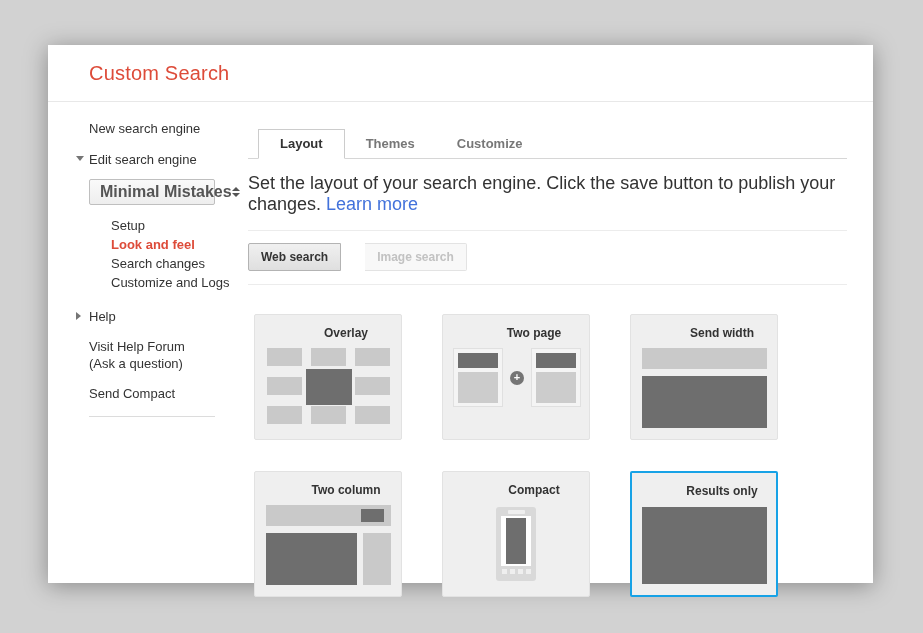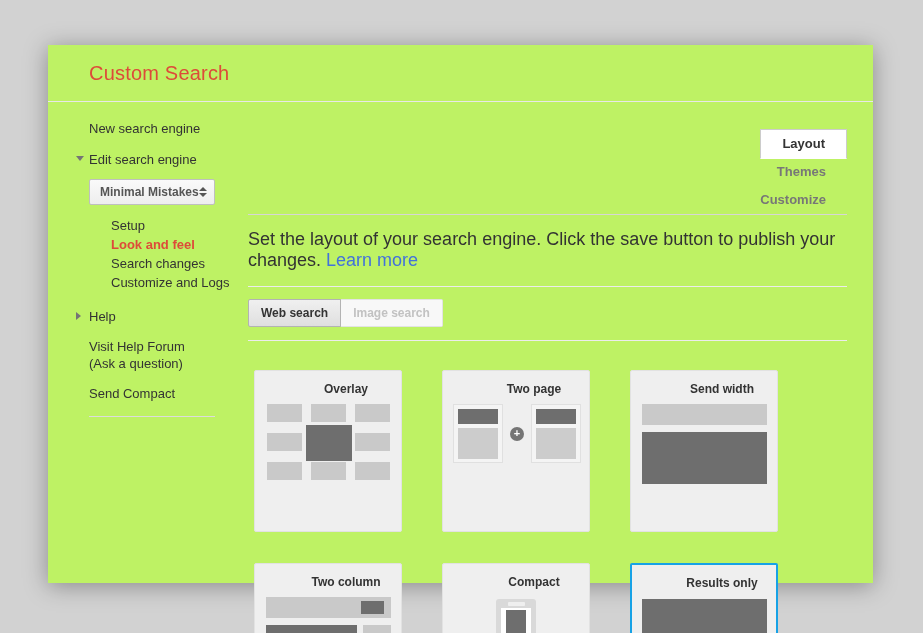--- a/index.html
+++ b/index.html
@@ -5,21 +5,21 @@
   * { margin:0; padding:0; box-sizing:border-box; }
   html,body { width:923px; height:633px; }
   body {
     background:#d2d2d2;
     font-family:"Liberation Sans", sans-serif;
     position:relative;
     overflow:hidden;
   }
   .page-card {
     position:absolute; left:48px; top:45px; width:825px; height:538px;
-    background:#bef264;
+    background:#ffffff;
     box-shadow:0 3px 22px rgba(0,0,0,0.34);
   }
   
   .app-header { height:57px; border-bottom:1px solid #e8e8e8; padding:17px 0 0 41px; }
   .app-title { font-size:20px; font-weight:400; color:#dd4b39; letter-spacing:0.2px; }
 
   .app-body { display:flex; }
 
   
   .sidebar { width:200px; padding:19px 0 0 41px; font-size:13px; color:#333; flex:0 0 200px; }
@@ -29,57 +29,57 @@
   .marker { position:absolute; left:-13px; top:4px; display:inline-block; }
   .tri-down { width:0; height:0; border-left:4px solid transparent; border-right:4px solid transparent; border-top:5px solid #757575; }
   .tri-right { width:0; height:0; border-top:4px solid transparent; border-bottom:4px solid transparent; border-left:5px solid #757575; }
   .engine-select {
     margin-top:12px; width:126px; height:26px;
     border:1px solid #bfbfbf; border-radius:2px;
     background:linear-gradient(#fafafa,#eeeeee);
     display:flex; align-items:center; justify-content:space-between;
     padding:0 9px 0 10px; cursor:pointer;
   }
-  .engine-select .val { font-size:12px; font-weight:bold; color:#555; white-space:nowrap; }
+  .engine-select .val { font-size:16px; font-weight:bold; color:#555; white-space:nowrap; }
   .spin { display:flex; flex-direction:column; gap:2px; }
   .spin .up { width:0; height:0; border-left:4px solid transparent; border-right:4px solid transparent; border-bottom:4px solid #555; }
   .spin .dn { width:0; height:0; border-left:4px solid transparent; border-right:4px solid transparent; border-top:4px solid #555; }
   .sub-links { margin:13px 0 0 22px; list-style:none; }
   .sub-links li { margin-bottom:3px; line-height:16px; cursor:pointer; color:#333; }
   .sub-links li.active { color:#dd4b39; font-weight:bold; }
   .forum-link { margin-top:14px; line-height:17px; cursor:pointer; }
   .feedback-link { margin-top:14px; cursor:pointer; }
   .side-divider { margin-top:15px; width:126px; border:none; border-top:1px solid #dcdcdc; }
 
   
   .content { flex:1; padding:27px 26px 0 0; min-width:0; }
-  .tabbar { display:flex; border-bottom:1px solid #d6d6d6; padding-left:10px; align-items:flex-end;flex-direction:column; }
+  .tabbar { display:flex; border-bottom:1px solid #d6d6d6; padding-left:10px; align-items:flex-end; }
   .tab { padding:6px 21px 7px; font-weight:bold; font-size:13px; color:#777; cursor:pointer; }
   .tab.active {
     background:#fff; border:1px solid #ccc; border-bottom:1px solid #fff;
     margin-bottom:-1px; color:#333;
   }
   .desc { margin:14px 0 15px; font-size:18px; color:#333; }
   .desc .learn-more { color:#4272db; text-decoration:none; cursor:pointer; }
   .divider { border:none; border-top:1px solid #ececec; }
-  .segmented { margin:12px 0 13px; display:flex; }
+  .segmented { margin:12px 0 13px; display:flex;gap:24px; }
   .seg-btn { font-size:12px; font-weight:bold; padding:6px 12px; cursor:pointer; }
   .seg-btn.active {
     background:linear-gradient(#f0f0f0,#dfdfdf);
     border:1px solid #b3b3b3; color:#333; border-radius:2px 0 0 2px;
   }
   .seg-btn.inactive {
     background:#f8f8f8; border:1px solid #e3e3e3; border-left:none;
     color:#c2c2c2; border-radius:0 2px 2px 0;
   }
 
   
   .grid { margin:29px 0 0 6px; display:grid; grid-template-columns:repeat(3,148px); column-gap:40px; row-gap:31px; }
   .lcard {
-    width:148px; height:162px; background:#efefef;
+    width:148px; height:126px; background:#efefef;
     border:1px solid #e2e2e2; border-radius:2px;
     position:relative; text-align:center; cursor:pointer;padding-left:36px;
   }
   .lcard.selected { border:2px solid #17a2e6; }
   .lcard-title { margin-top:11px; font-size:12px; font-weight:bold; color:#333; display:inline-block; }
 
   
   .overlay-grid { position:absolute; left:12px; top:33px; width:123px; display:grid; grid-template-columns:repeat(3,35px); column-gap:9px; row-gap:11px; }
   .overlay-grid .cell { height:18px; background:#c9c9c9; }
   .overlay-center { position:absolute; left:51px; top:54px; width:46px; height:36px; background:#6e6e6e; }

